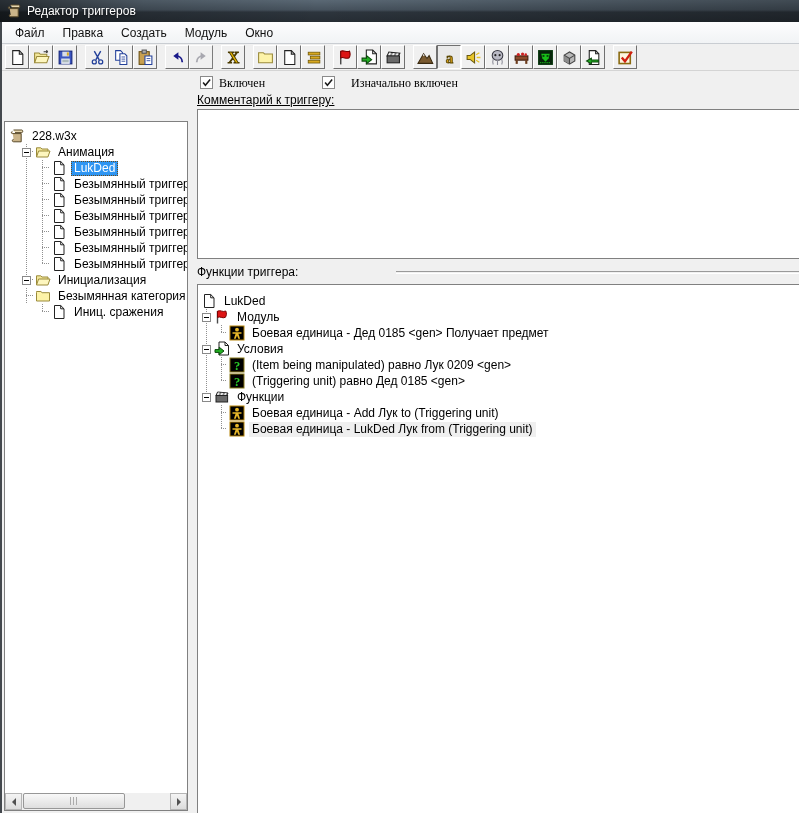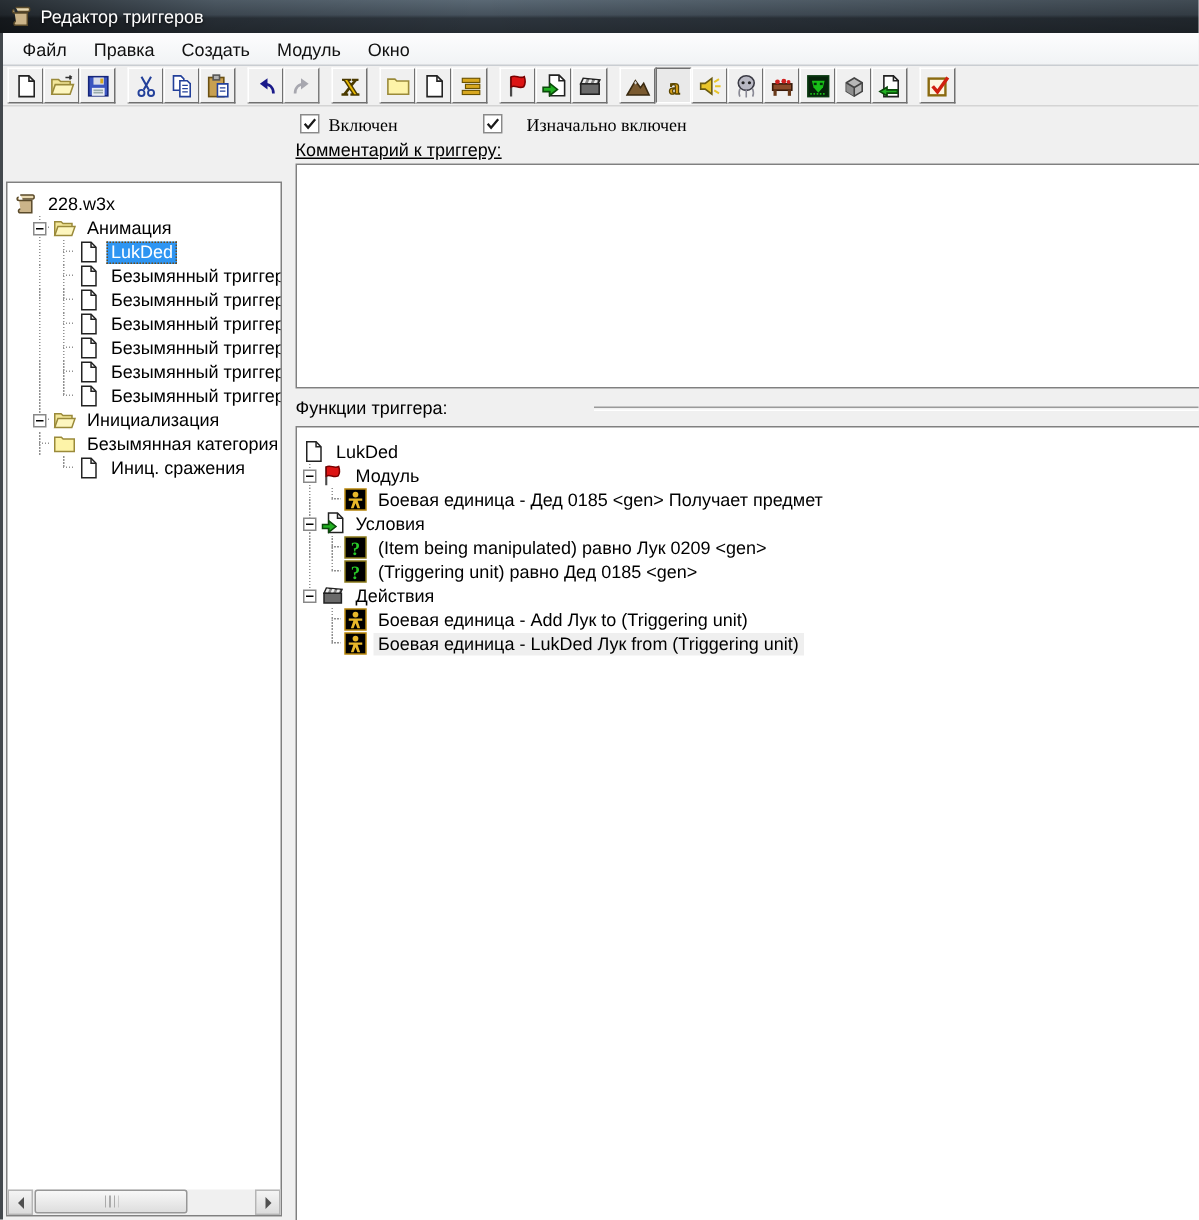--- a/index.html
+++ b/index.html
@@ -595,21 +595,21 @@
               <span class="tcell conn end" style="width: 15px;">
                 <span class="exp"></span>
               </span>
               <span class="ticon">
                 <svg viewBox="0 0 16 16">
                   <path d="M2 6.5L3.6 3l10.4 1-1.4 3z" fill="#8a8a8a" stroke="#222"></path>
                   <path d="M4 3.4l1.7.2-1.1 2.5-1.7-.2zM7.5 3.7l1.7.2-1.1 2.5-1.7-.2zM11 4l1.7.2-1.1 2.4-1.7-.1z" fill="#eee"></path>
                   <rect x="2" y="6.5" width="11.6" height="6.5" fill="#6a6a6a" stroke="#222"></rect>
                 </svg>
               </span>
-              <span class="tlabel">Действия</span>
+              <span class="tlabel">Функции</span>
             </div>
             <div class="tree-row">
               <span class="tcell" style="width: 15px;"></span>
               <span class="tcell conn mid" style="width: 15px;"></span>
               <span class="ticon">
                 <svg viewBox="0 0 16 16">
                   <rect x="1" y="1" width="14" height="14" fill="#000" stroke="#b8860b"></rect>
                   <circle cx="8" cy="4.7" r="1.9" fill="#e8b82a"></circle>
                   <path d="M3.5 7.3h9v1.5h-3.1l1.7 5h-1.8L8 10.5l-1.3 3.3H4.9l1.7-5H3.5z" fill="#e8b82a"></path>
                 </svg>

